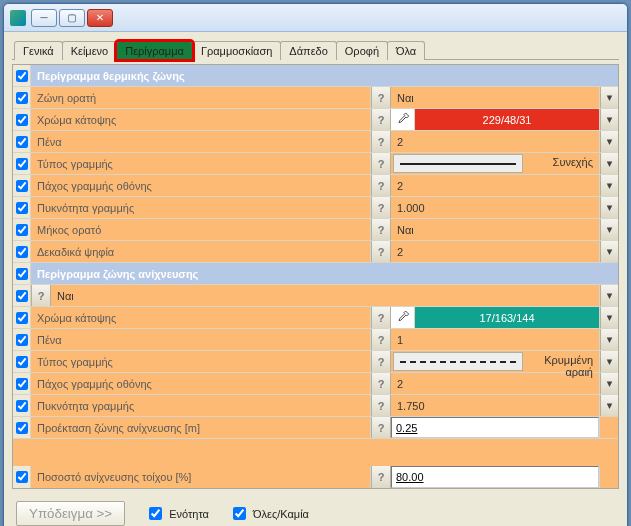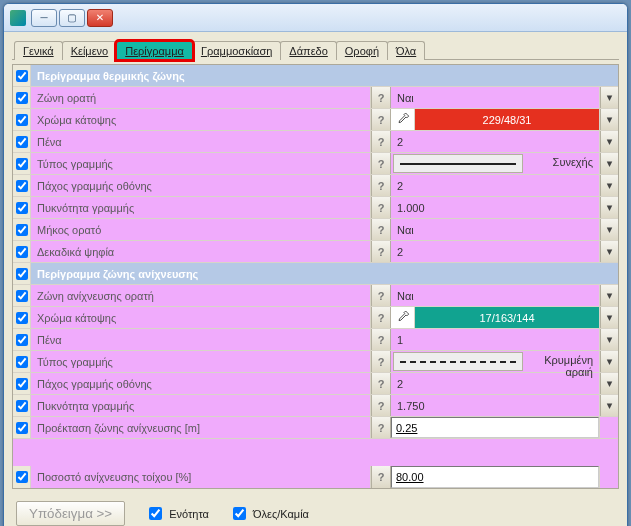--- a/index.html
+++ b/index.html
@@ -63,32 +63,31 @@
     padding: 3px 8px;
     border: 1px solid #aca899;
     border-bottom: none;
     background: #ece9d8;
     margin-right: -1px;
     position: relative;
     top: 1px;
     border-radius: 3px 3px 0 0;
     cursor: pointer;
     color:#222;
-    text-decoration:underline;
   }
   .tab.active {
     outline: 3px solid #e60000;
     outline-offset: -1px;
-    background: #14b8a6;
+    background: #15803d;
     z-index: 2;
   }
   .grid {
     margin-top: 4px;
     border: 1px solid #aca899;
-    background: #f0abfc;
+    background: #fdba74;
   }
   .row {
     display: flex;
     align-items: stretch;
     border-bottom: 1px solid #d8d4c8;
     height: 22px;
   }
   .row:last-child { border-bottom: none; margin-top: 27px; }
   .chk {
     width: 18px;
@@ -311,21 +310,20 @@
         <div class="row sectrow">
           <div class="chk">
             <input type="checkbox" checked="" style="">
           </div>
           <div class="label">Περίγραμμα ζώνης ανίχνευσης</div>
         </div>
         <div class="row">
           <div class="chk">
             <input type="checkbox" checked="" style="">
           </div>
-          <div class="label">Ζώνη ανίχνευσης ορατή</div>
           <div class="ctrl">
             <div class="help">?</div>
             <div class="valtext">Ναι</div>
           </div>
           <div class="dd">▾</div>
         </div>
         <div class="row">
           <div class="chk">
             <input type="checkbox" checked="" style="">
           </div>

